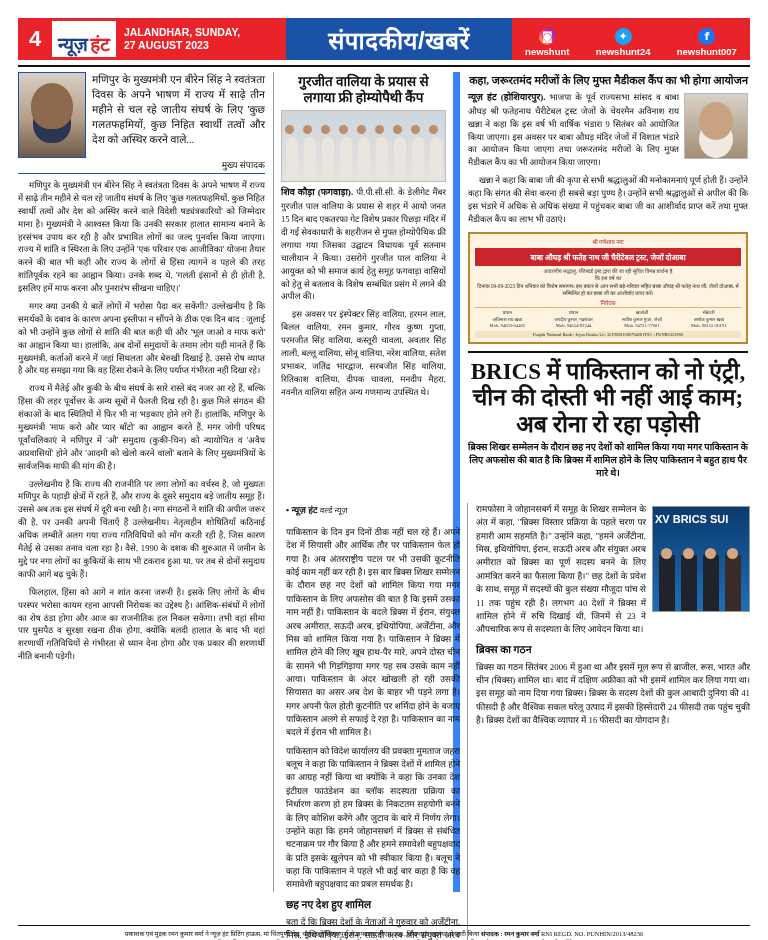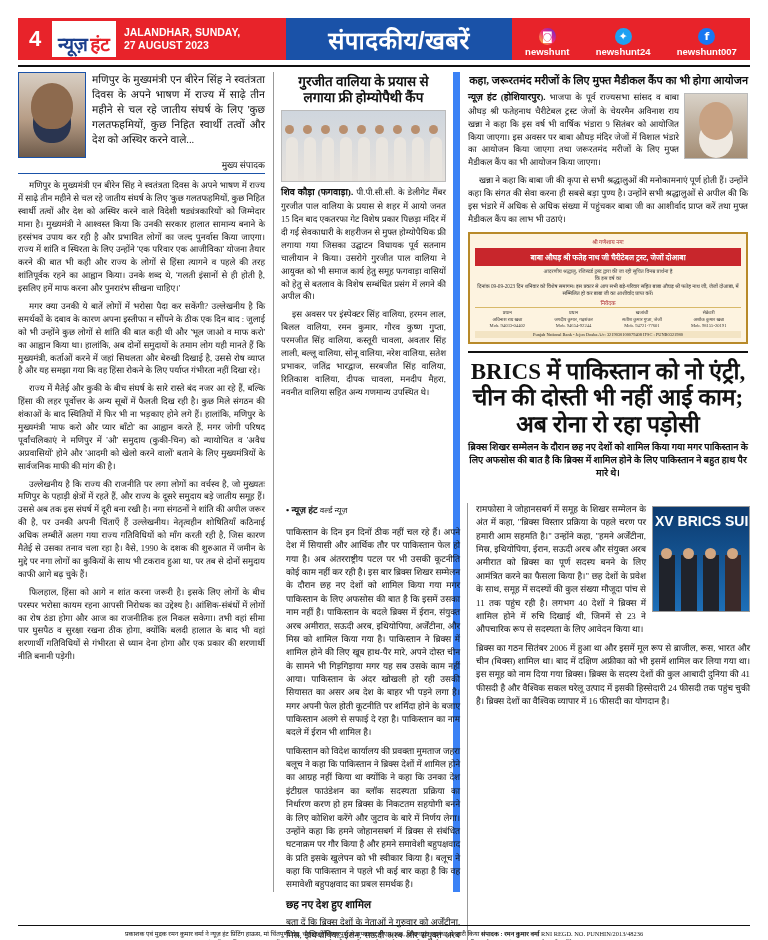--- a/index.html
+++ b/index.html
@@ -83,21 +83,21 @@
   
   .brics{border-top:2px solid #111;margin-top:6px;padding-top:4px;}
   .brics h1{font-size:23px;line-height:1.15;text-align:center;margin:2px 0 2px;font-weight:bold;font-family:"Liberation Serif",serif;}
   .brics .kicker{font-size:9.4px;text-align:center;font-weight:bold;margin:0 0 5px;}
   .brics-cols{display:flex;}
   .bc{box-sizing:border-box;}
   .bc1{width:186px;padding-right:7px;border-right:1px solid #999;}
   .bc2{width:288px;padding-left:8px;}
   .bphoto{float:right;width:96px;height:104px;margin:3px 0 4px 6px;border:1px solid #999;
      background:linear-gradient(#0c3a6e,#1d6fb8);position:relative;overflow:hidden;}
-  .bphoto .tag{position:absolute;top:6px;left:2px;color:#fff;font-size:14px;font-weight:bold;font-family:"Liberation Sans",sans-serif;}
+  .bphoto .tag{position:absolute;top:6px;left:2px;color:#fff;font-size:11px;font-weight:bold;font-family:"Liberation Sans",sans-serif;}
   .bphoto .p{position:absolute;bottom:0;width:16px;height:56px;background:#20232b;}
   .bphoto .h{position:absolute;bottom:52px;width:11px;height:11px;border-radius:50%;background:#d2a782;}
   .subhead{font-size:10.5px;font-weight:bold;margin:4px 0 3px;}
   .btxt{font-size:8.8px;line-height:1.52;text-align:justify;}
   .btxt p{margin:0 0 5px;}
 
   .foot{position:absolute;left:18px;right:18px;bottom:10px;border-top:1px solid #111;padding-top:3px;text-align:center;}
   .foot p{margin:0;font-size:6.4px;line-height:1.5;}
   .foot .b{font-weight:bold;}
 </style>
@@ -258,20 +258,21 @@
             <span class="h" style="left:8px"></span>
           <span class="p" style="left:28px"></span>
             <span class="h" style="left:30px"></span>
           <span class="p" style="left:50px"></span>
             <span class="h" style="left:52px"></span>
           <span class="p" style="left:72px;background:#3b2a2a"></span>
             <span class="h" style="left:74px"></span>
         </div>
         <div class="btxt">
           <p>रामफोसा ने जोहानसबर्ग में समूह के शिखर सम्मेलन के अंत में कहा, "ब्रिक्स विस्तार प्रक्रिया के पहले चरण पर हमारी आम सहमति है।" उन्होंने कहा, "हमने अर्जेंटीना, मिस्र, इथियोपिया, ईरान, सऊदी अरब और संयुक्त अरब अमीरात को ब्रिक्स का पूर्ण सदस्य बनने के लिए आमंत्रित करने का फैसला किया है।" छह देशों के प्रवेश के साथ, समूह में सदस्यों की कुल संख्या मौजूदा पांच से 11 तक पहुंच रही है। लगभग 40 देशों ने ब्रिक्स में शामिल होने में रुचि दिखाई थी, जिनमें से 23 ने औपचारिक रूप से सदस्यता के लिए आवेदन किया था।</p>
+          <div class="subhead">ब्रिक्स का गठन</div>
           <p>ब्रिक्स का गठन सितंबर 2006 में हुआ था और इसमें मूल रूप से ब्राजील, रूस, भारत और चीन (बिक्स) शामिल था। बाद में दक्षिण अफ्रीका को भी इसमें शामिल कर लिया गया था। इस समूह को नाम दिया गया ब्रिक्स। ब्रिक्स के सदस्य देशों की कुल आबादी दुनिया की 41 फीसदी है और वैश्विक सकल घरेलू उत्पाद में इसकी हिस्सेदारी 24 फीसदी तक पहुंच चुकी है। ब्रिक्स देशों का वैश्विक व्यापार में 16 फीसदी का योगदान है।</p>
         </div>
       </div>
     </div>
   </div>
 
   <div class="foot">
     <p>
       <span>प्रकाशक एवं मुद्रक रमन कुमार वर्मा ने न्यूज़ हंट प्रिंटिंग हाऊस, मां चिंतपूर्णी रोड, चौहाल (होशियारपुर) से छपवाकर बीएस-106, किशनपुरा जालंधर से जारी किया</span>
       <span class="b">संपादक : रमन कुमार वर्मा</span>

